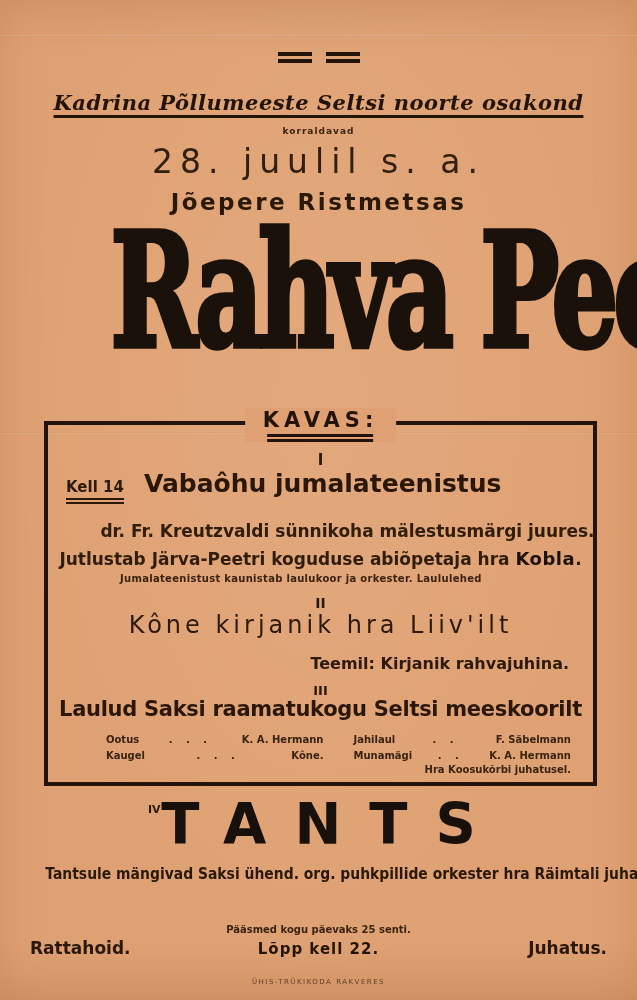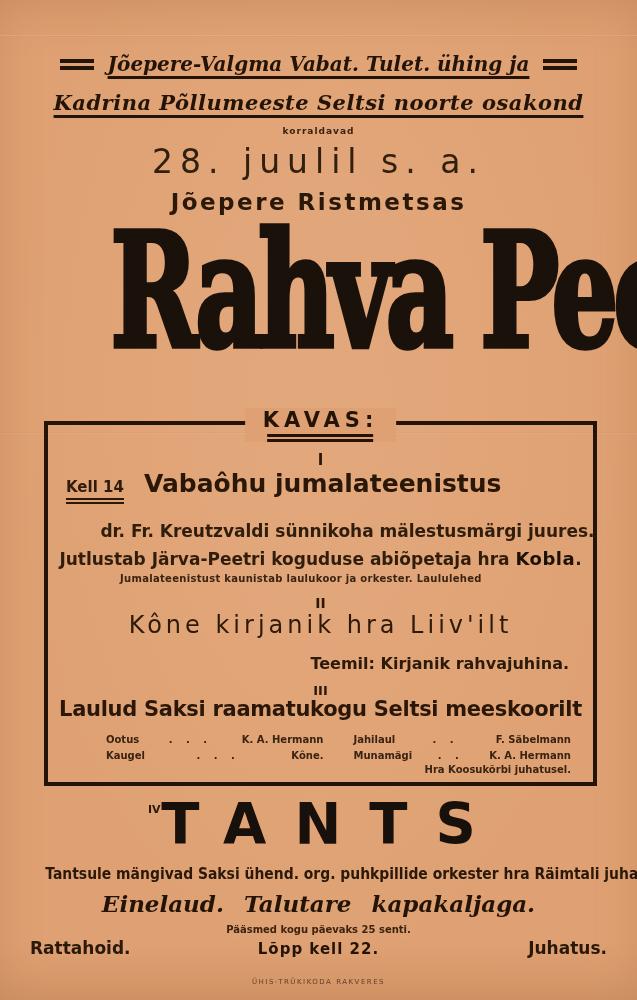--- a/index.html
+++ b/index.html
@@ -96,21 +96,20 @@
 </style>
 </head>
 <body>
 
 <div class="poster">
   <div class="crease c1"></div>
   <div class="crease c2"></div>
 
   <div class="abs hline h1">
     <span class="dbar"></span>
-    <span class="u">Jõepere-Valgma Vabat. Tulet. ühing ja</span>
     <span class="dbar"></span>
   </div>
   <div class="abs hline h2">
     <span class="u">Kadrina Põllumeeste Seltsi noorte osakond</span>
   </div>
   <div class="abs ctr korr">korraldavad</div>
   <div class="abs ctr date">28. juulil s. a.</div>
   <div class="abs ctr loc">Jõepere Ristmetsas</div>
 
   <div class="abs ctr bigtitle">
@@ -172,21 +171,20 @@
   </div>
 
   <div class="iv">IV</div>
   <div class="abs ctr tants">
     <span>TANTS</span>
   </div>
   <div class="abs ctr orch">
     <span>Tantsule mängivad Saksi ühend. org. puhkpillide orkester hra Räimtali juhat.</span>
   </div>
 
-  <div class="abs ctr buffet">Einelaud.   Talutare kapakaljaga.</div>
   <div class="abs ctr tickets">Pääsmed kogu päevaks 25 senti.</div>
   <div class="abs bottomrow">
     <div class="cell cl">Rattahoid.</div>
     <div class="cell cc">Lõpp kell 22.</div>
     <div class="cell cr">Juhatus.</div>
   </div>
   <div class="abs ctr printer">ÜHIS-TRÜKIKODA RAKVERES</div>
 </div>
 
 </body></html>

